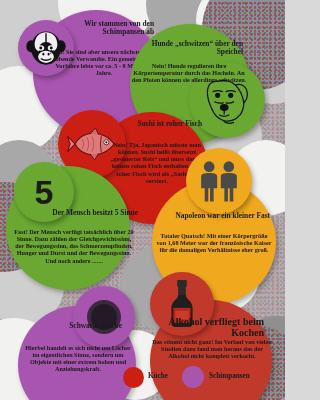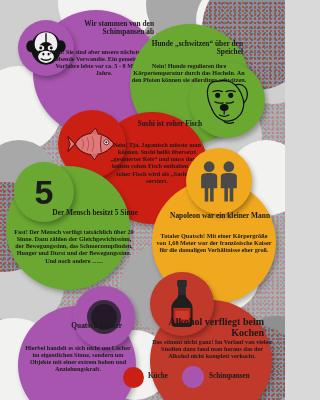--- a/index.html
+++ b/index.html
@@ -200,33 +200,33 @@
     <svg width="50" height="46" viewBox="0 0 56 50">
       <g fill="#4a4a4a">
         <circle cx="17" cy="9" r="6"></circle>
         <path d="M8 20 C8 17 11 16 17 16 C23 16 26 17 26 20 L26 33 L22 33 L22 48 L18 48 L18 33 L16 33 L16 48 L12 48 L12 33 L8 33 Z"></path>
         <circle cx="39" cy="9" r="6"></circle>
         <path d="M30 20 C30 17 33 16 39 16 C45 16 48 17 48 20 L48 33 L44 33 L44 48 L40 48 L40 33 L38 33 L38 48 L34 48 L34 33 L30 33 Z"></path>
       </g>
     </svg>
   </div>
 
-  <div class="title" style="left:158px; top:212px; width:112px; font-size:7.4px;">Napoleon war ein kleiner Mann</div>
+  <div class="title" style="left:158px; top:212px; width:112px; font-size:7.4px;">Napoleon war ein kleiner Fast</div>
   <div class="body" style="left:156px; top:232px; width:116px; font-size:6.2px;">Totaler Quatsch! Mit einer Körpergröße von 1,68 Meter war der französische Kaiser für die damaligen Verhältnisse eher groß.</div>
 
   <div class="bubble c-purple" style="left:18px; top:306px; width:118px; height:118px;"></div>
 
   <div class="icon-badge c-purple" style="left:73px; top:286px; width:62px; height:62px;">
     <svg width="46" height="46" viewBox="0 0 46 46">
       <circle cx="23" cy="23" r="17" fill="#3b2a3f"></circle>
       <circle cx="23" cy="23" r="13" fill="#241a27"></circle>
     </svg>
   </div>
 
-  <div class="title" style="left:40px; top:322px; width:82px; font-size:7.4px;">Quatsch Löcher</div>
+  <div class="title" style="left:40px; top:322px; width:82px; font-size:7.4px;">Schwarze Küche</div>
   <div class="body" style="left:22px; top:344px; width:112px; font-size:6.2px;">Hierbei handelt es sich nicht um Löcher im eigentlichen Sinne, sondern um Objekte mit einer extrem hohen und Anziehungskraft.</div>
 
   <div class="bubble c-dred" style="left:150px; top:300px; width:122px; height:122px;"></div>
 
   <div class="icon-badge c-dred" style="left:150px; top:272px; width:64px; height:64px;">
     <svg width="34" height="50" viewBox="0 0 34 52">
       <rect x="12" y="1" width="10" height="7" rx="1" fill="#2b2b2b"></rect>
       <rect x="13" y="7" width="8" height="11" fill="#2b2b2b"></rect>
       <path d="M13 17 C13 21 6 23 6 30 L6 46 C6 49 8 50 11 50 L23 50 C26 50 28 49 28 46 L28 30 C28 23 21 21 21 17 Z" fill="#1f1f1f"></path>
       <rect x="8" y="30" width="18" height="16" fill="#b8241a"></rect>

